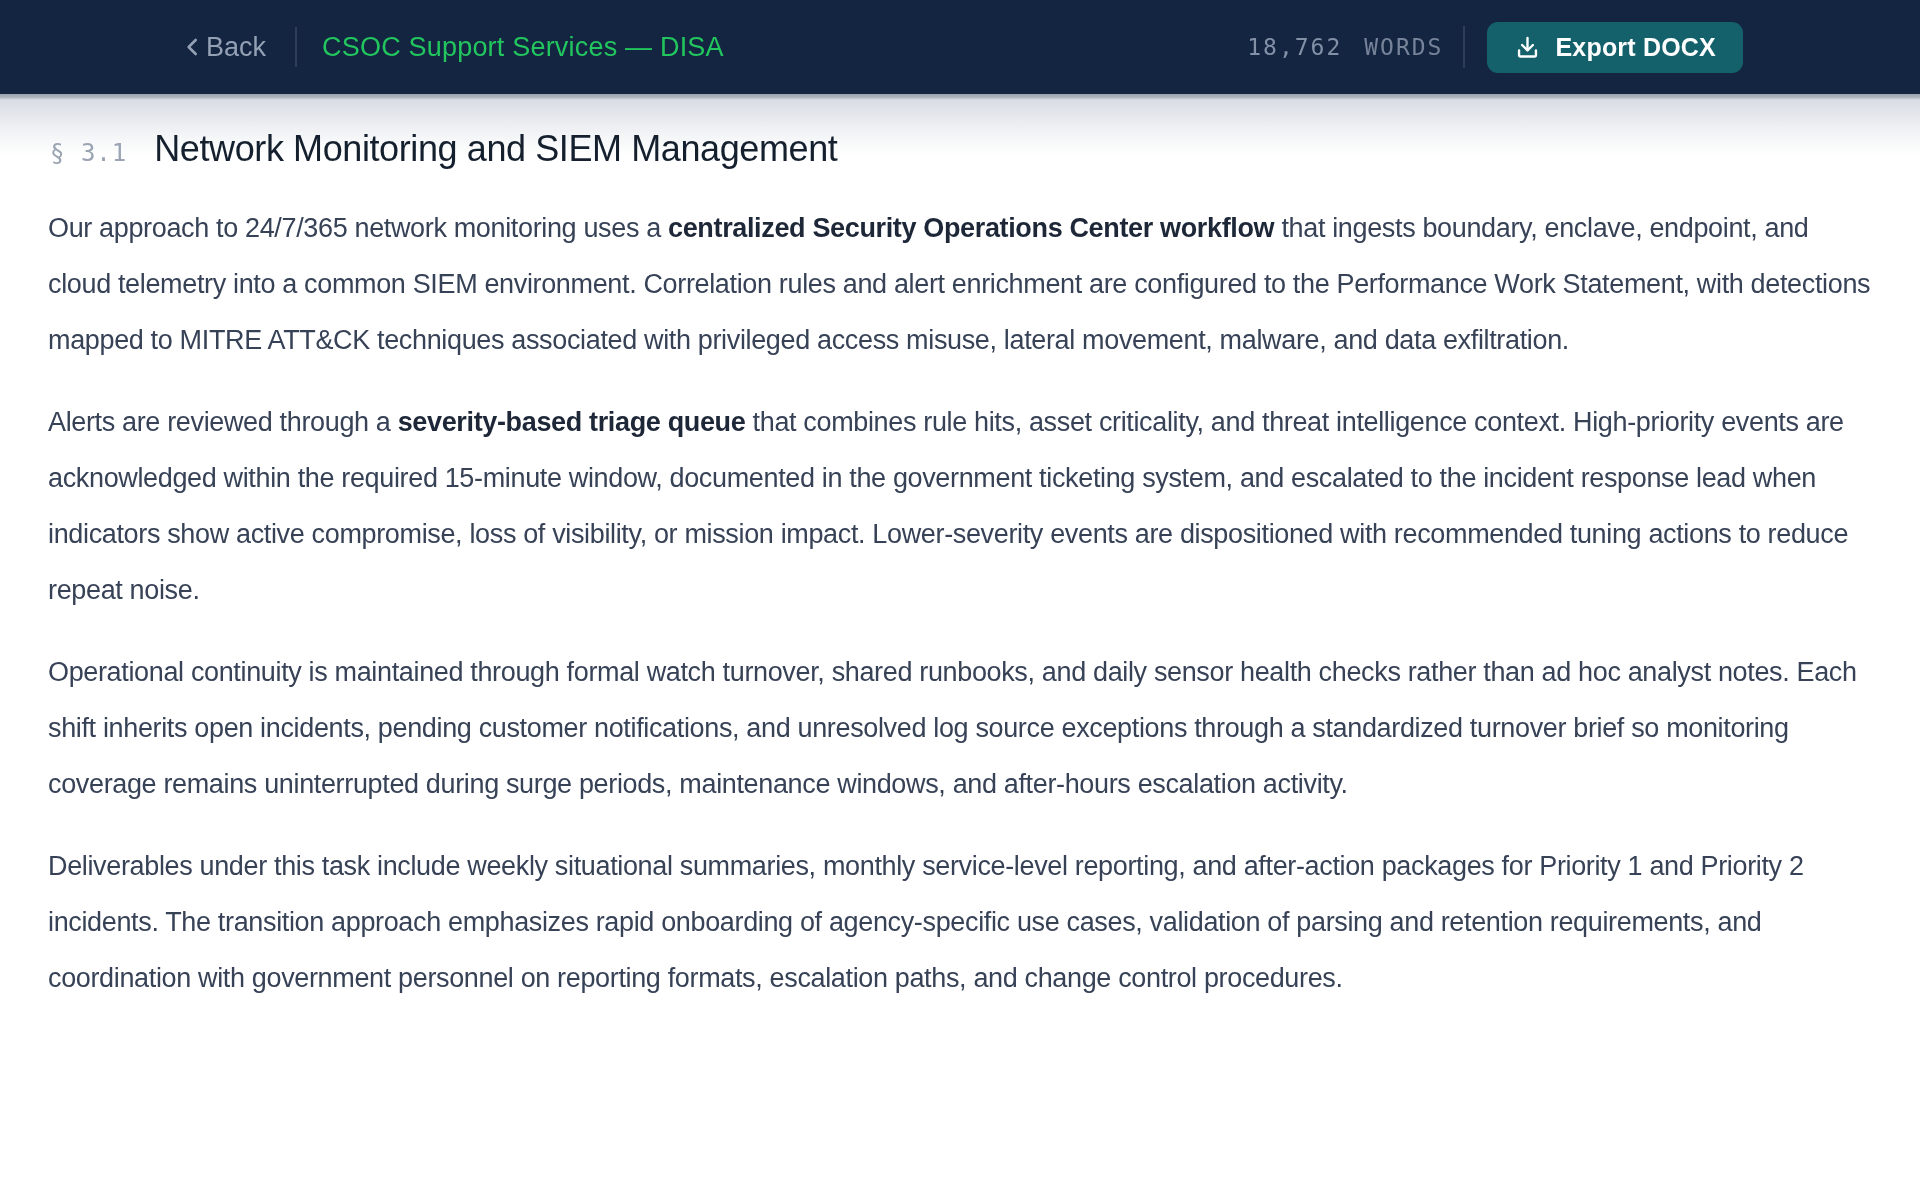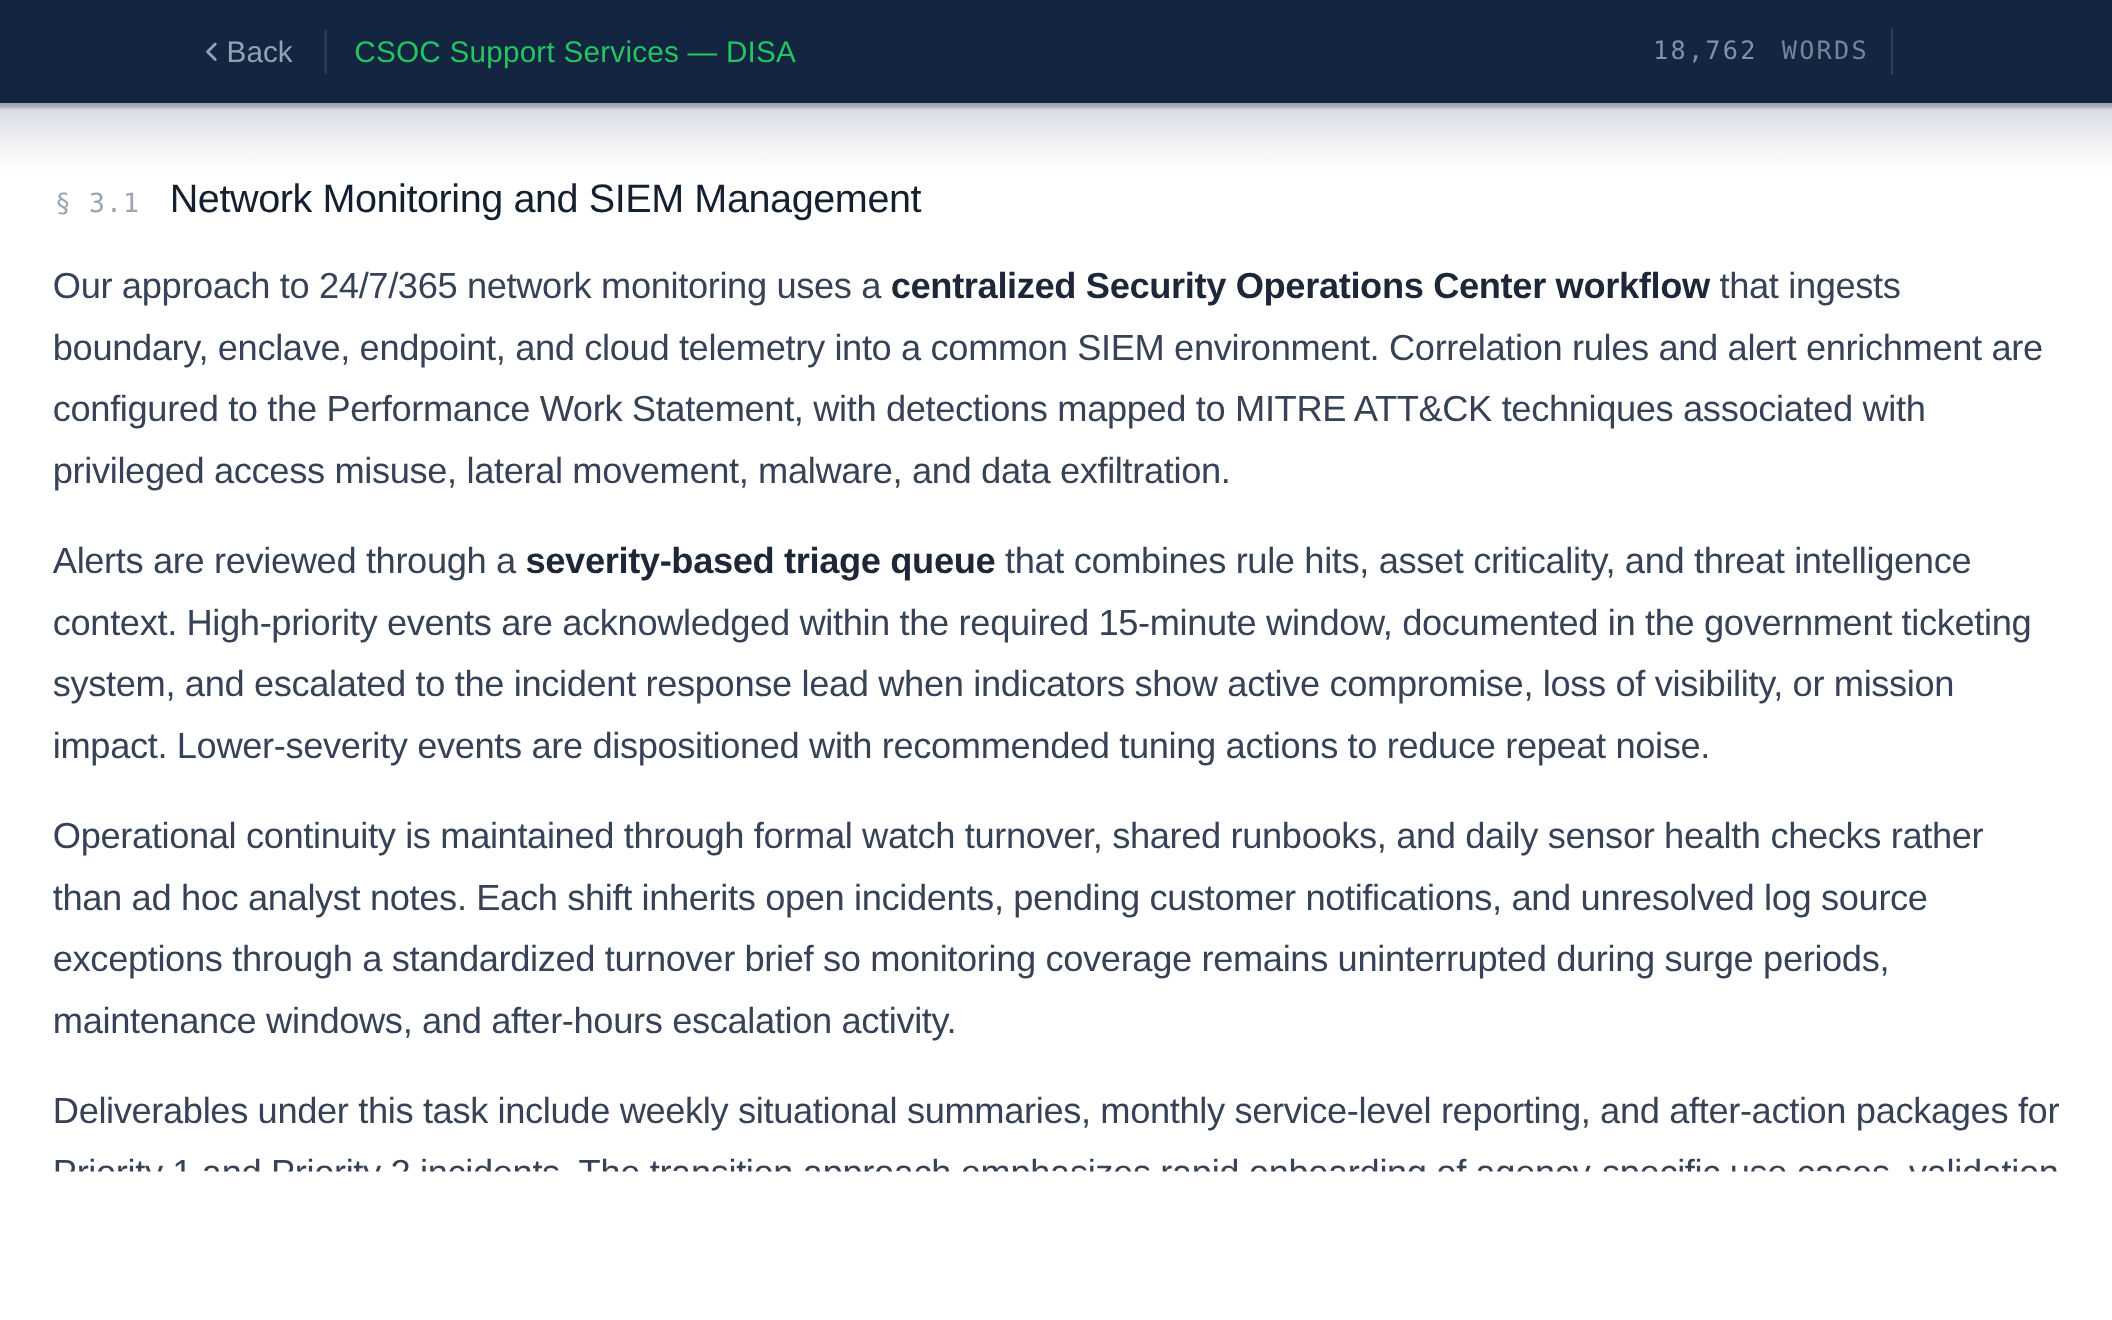--- a/index.html
+++ b/index.html
@@ -76,21 +76,21 @@
   }
   .export-btn svg { display: block; }
 
   
   .doc-area {
     height: 971px;
     overflow: hidden;
     background: linear-gradient(180deg,
       #9aa3b0 0px, #aab1bd 3px, #d9dde4 6px,
       #f3f4f6 40px, #ffffff 62px);
-    padding: 60px 48px 40px 48px;
+    padding: 28px 48px 40px 48px;
   }
   .section-heading {
     display: flex;
     align-items: baseline;
     margin: 6px 0 30px 2px;
   }
   .section-label {
     font-family: "DejaVu Sans Mono", "Liberation Mono", monospace;
     font-size: 24px;
     color: #9aa4b2;
@@ -98,21 +98,21 @@
     margin-right: 27px;
     flex: none;
   }
   .section-title {
     font-size: 36px;
     font-weight: 400;
     color: #15202f;
     letter-spacing: -0.4px;
   }
   .paragraphs p {
-    font-size: 33px;
+    font-size: 27px;
     line-height: 56px;
     letter-spacing: -0.35px;
     color: #374257;
     margin: 0 0 26px 0;
     max-width: 1826px;
   }
   .paragraphs p b {
     font-weight: 700;
     color: #1d2737;
   }
@@ -132,20 +132,30 @@
     </button>
     <div class="v-divider"></div>
     <div class="doc-title">CSOC Support Services — DISA</div>
   </div>
   <div class="topbar-right">
     <div class="word-count">
       <span>18,762</span>
       <span class="wc-unit">WORDS</span>
     </div>
     <div class="v-divider"></div>
+    <button class="export-btn">
+      <span>
+        <svg width="27" height="27" viewBox="0 0 24 24" fill="none" stroke="#ffffff" stroke-width="2.1" stroke-linecap="round" stroke-linejoin="round">
+            <path d="M12 3.5v10.5"></path>
+            <path d="M7.2 9.8 12 14.6l4.8-4.8"></path>
+            <path d="M4.5 14.5v4.2a1.3 1.3 0 0 0 1.3 1.3h12.4a1.3 1.3 0 0 0 1.3-1.3v-4.2"></path>
+          </svg>
+      </span>
+      <span>Export DOCX</span>
+    </button>
   </div>
 </header>
 
 <main class="doc-area">
   <div class="section-heading">
     <span class="section-label">§ 3.1</span>
     <h1 class="section-title">Network Monitoring and SIEM Management</h1>
   </div>
   <div class="paragraphs">
       <p><span>Our approach to 24/7/365 network monitoring uses a </span><b>centralized Security Operations Center workflow</b><span> that ingests boundary, enclave, endpoint, and cloud telemetry into a common SIEM environment. Correlation rules and alert enrichment are configured to the Performance Work Statement, with detections mapped to MITRE ATT&amp;CK techniques associated with privileged access misuse, lateral movement, malware, and data exfiltration.</span></p>

